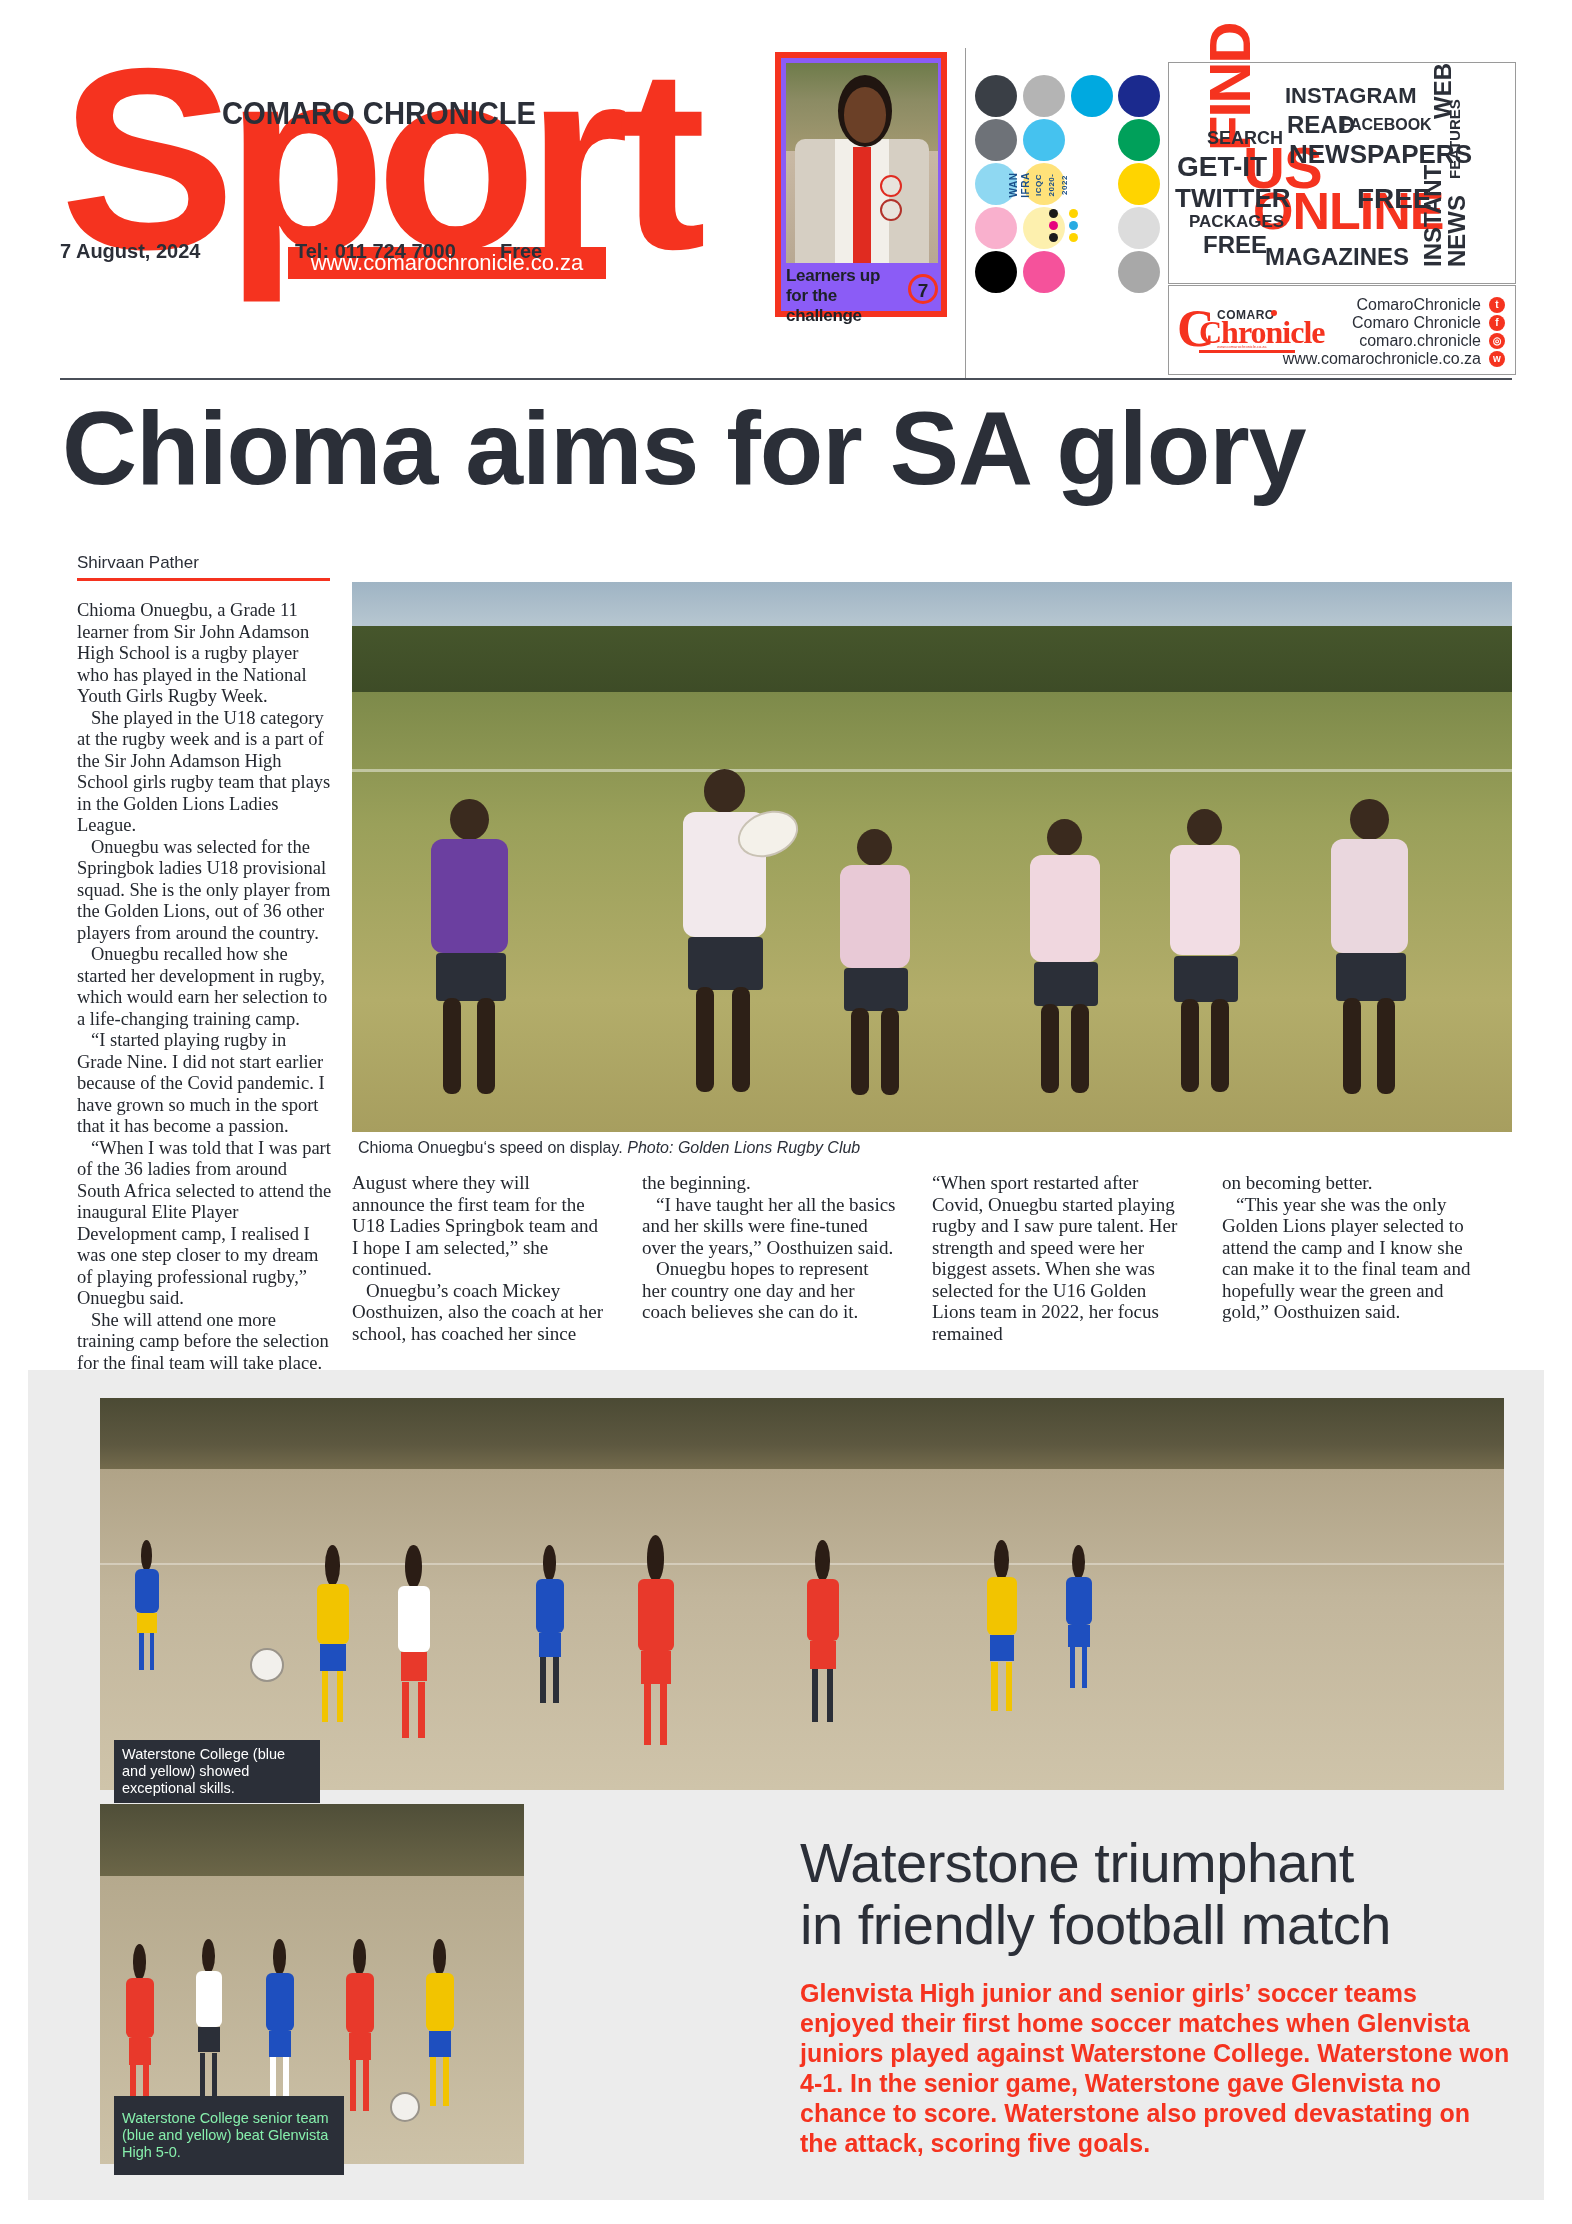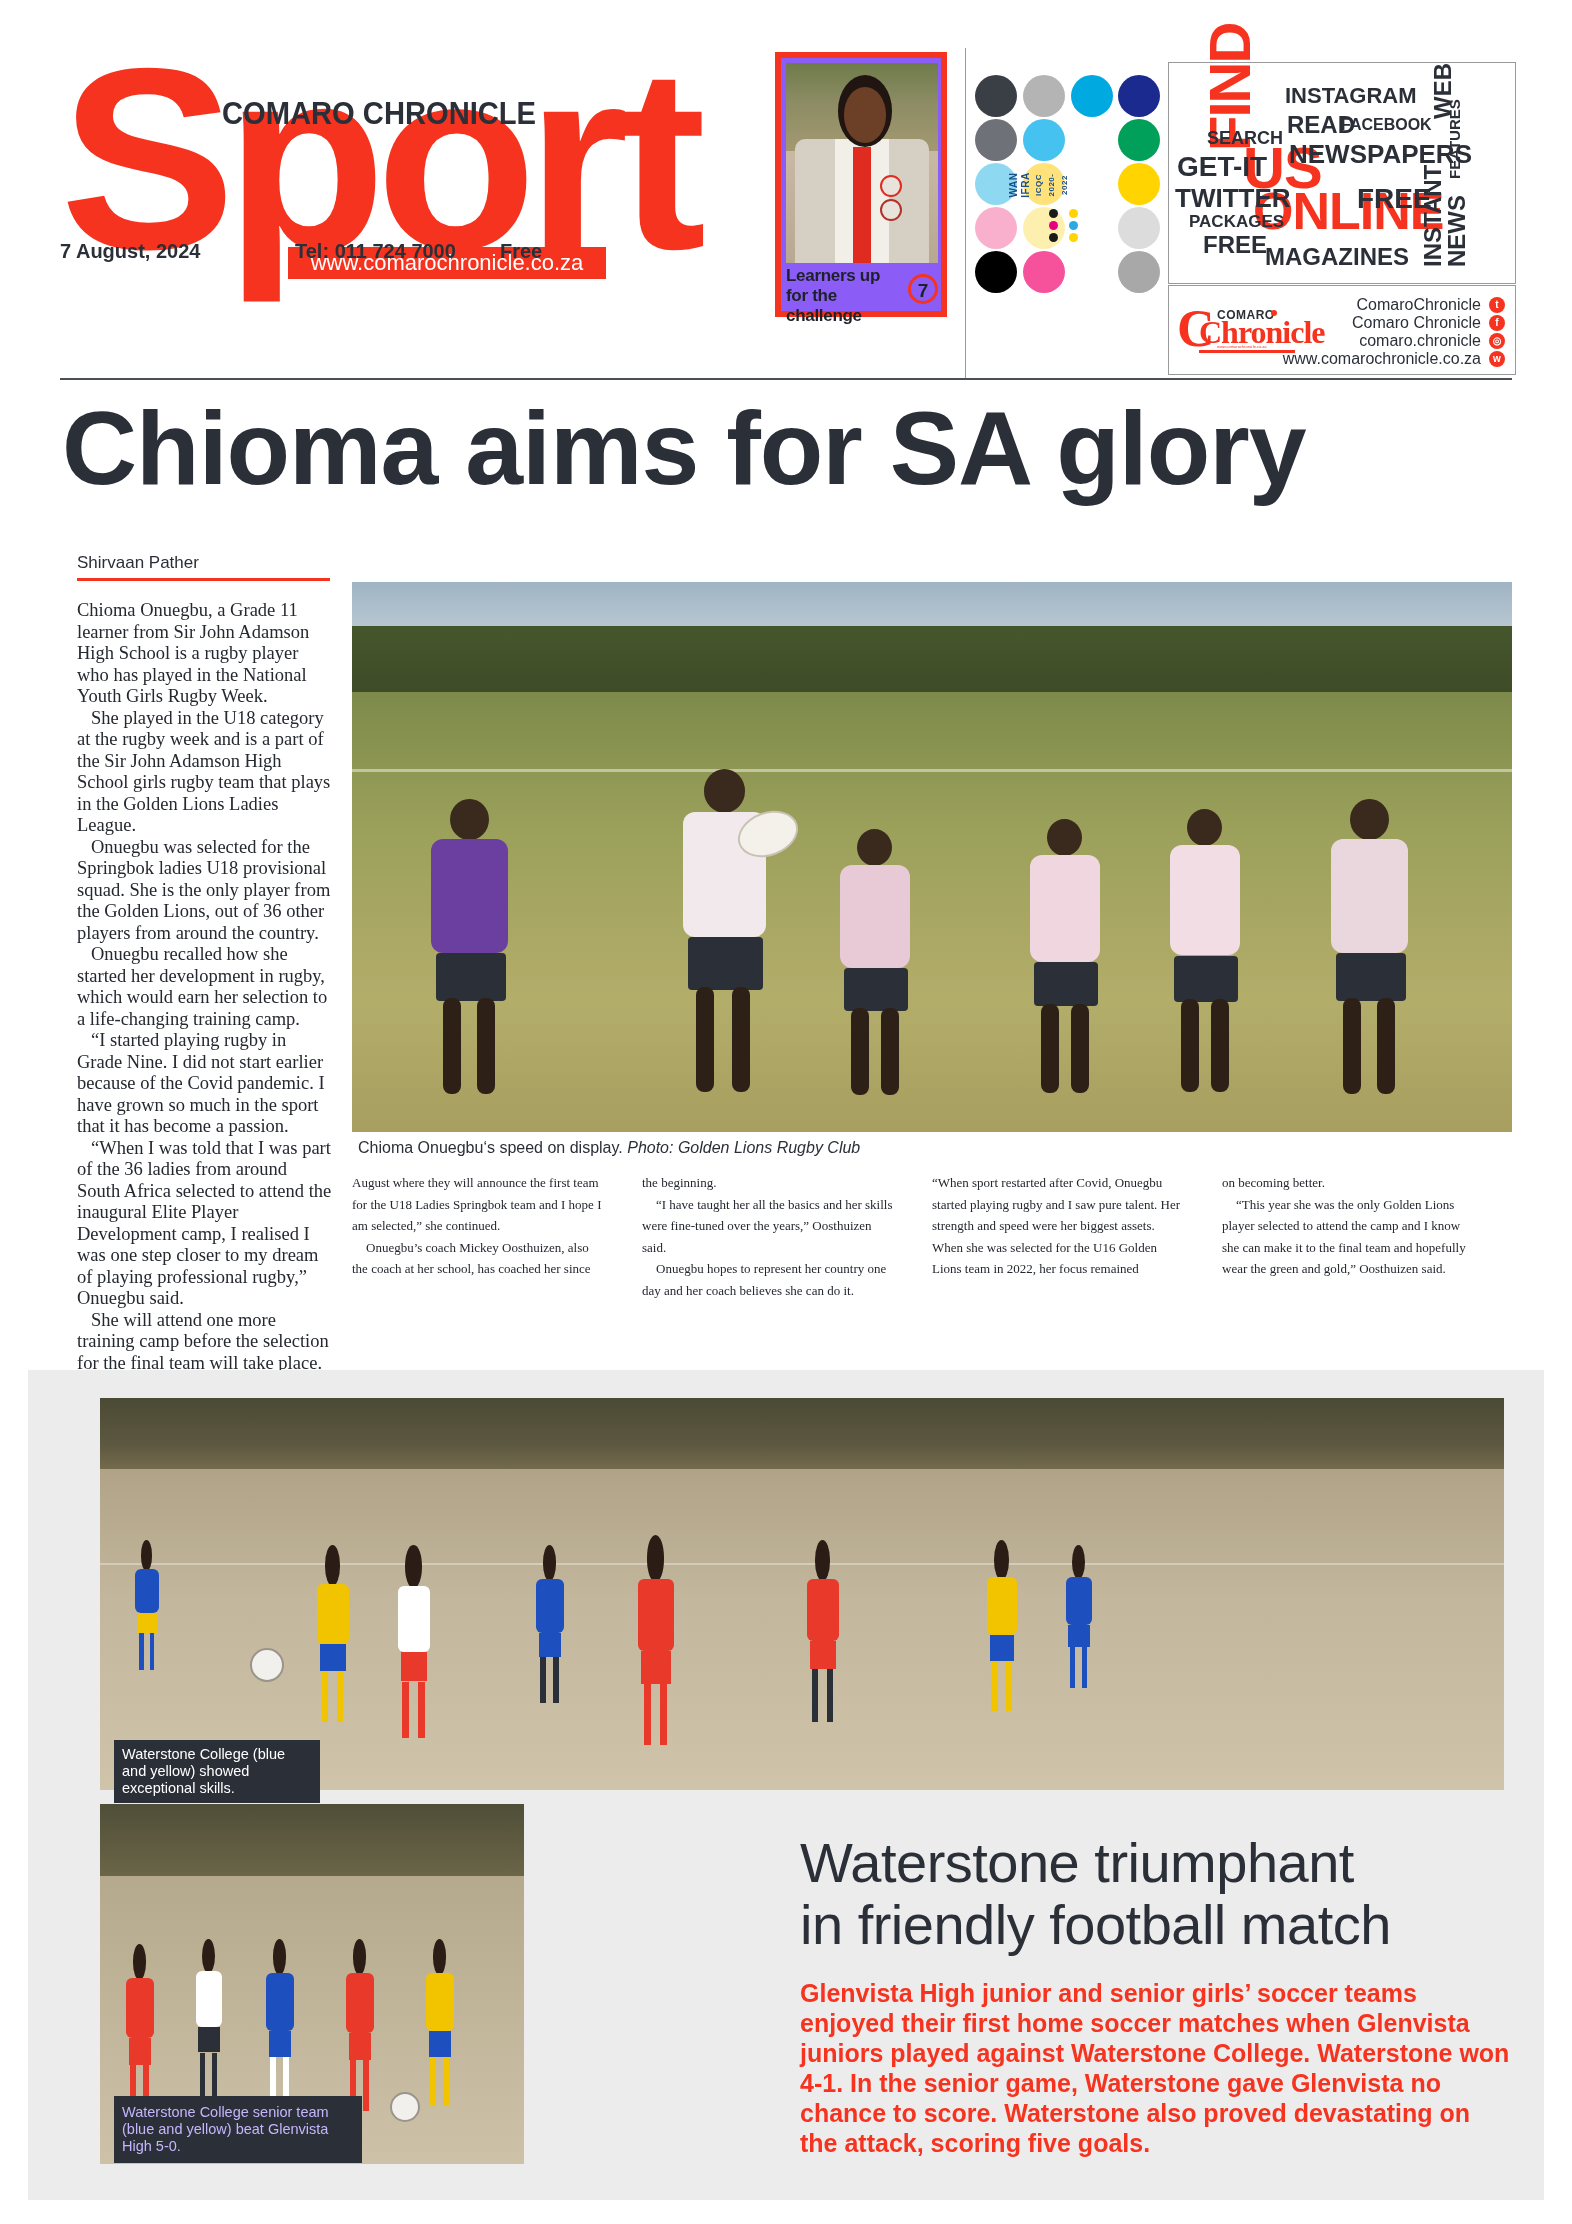--- a/index.html
+++ b/index.html
@@ -163,21 +163,21 @@
   .pl .head{position:absolute;border-radius:50%;background:#3a2a1e;}
 
   .caption-main{
     position:absolute;left:358px;top:1139px;font-size:16px;color:#2b2f38;
   }
   .caption-main i{font-style:italic;}
 
   .lowcols{position:absolute;left:352px;top:1172px;width:1160px;height:185px;}
   .lowcol{
     position:absolute;top:0;width:255px;
-    font-family:"Liberation Serif",serif;font-size:13px;line-height:21.5px;color:#24282f;
+    font-family:"Liberation Serif",serif;font-size:19px;line-height:21.5px;color:#24282f;
   }
   .lowcol p{margin:0;text-indent:14px;}
   .lowcol p.first{text-indent:0;}
 
   
   .bottomwrap{position:absolute;left:28px;top:1370px;width:1516px;height:830px;background:#ececec;}
 
   .photoA{
     position:absolute;left:100px;top:1398px;width:1404px;height:392px;overflow:hidden;background:#b9ad92;
   }
@@ -193,22 +193,22 @@
   }
 
   .photoB{
     position:absolute;left:100px;top:1804px;width:424px;height:360px;overflow:hidden;background:#c3b79d;
   }
   .pb-tree{position:absolute;left:0;top:0;width:100%;height:22%;
     background:linear-gradient(180deg,#4f4e38 0%,#6e6849 100%);}
   .pb-field{position:absolute;left:0;top:20%;width:100%;height:80%;
     background:linear-gradient(180deg,#b5a98d 0%,#cdc2a8 100%);}
   .capB{
-    position:absolute;left:114px;top:2096px;width:248px;padding:8px 8px;
-    background:#2b2f38;color:#c4b5fd;font-size:14.5px;line-height:17px;box-sizing:border-box;
+    position:absolute;left:114px;top:2096px;width:230px;padding:14px 8px;
+    background:#2b2f38;color:#86efac;font-size:14.5px;line-height:17px;box-sizing:border-box;
   }
 
   .subhead{
     position:absolute;left:800px;top:1832px;width:710px;
     font-family:"Liberation Sans Narrow","Liberation Sans",sans-serif;
     font-weight:300;font-size:56px;line-height:62px;color:#2b2f38;letter-spacing:-0.5px;
   }
   .subbody{
     position:absolute;left:800px;top:1978px;width:712px;
     font-family:"Liberation Sans Narrow","Liberation Sans",sans-serif;

